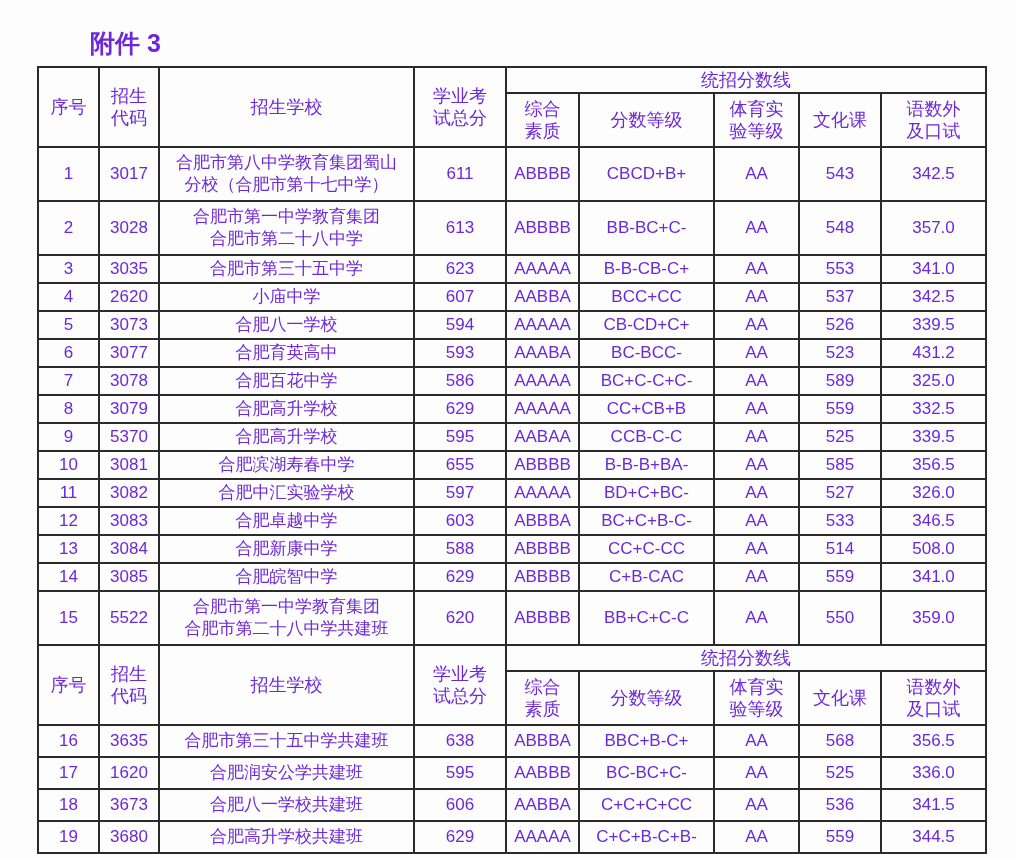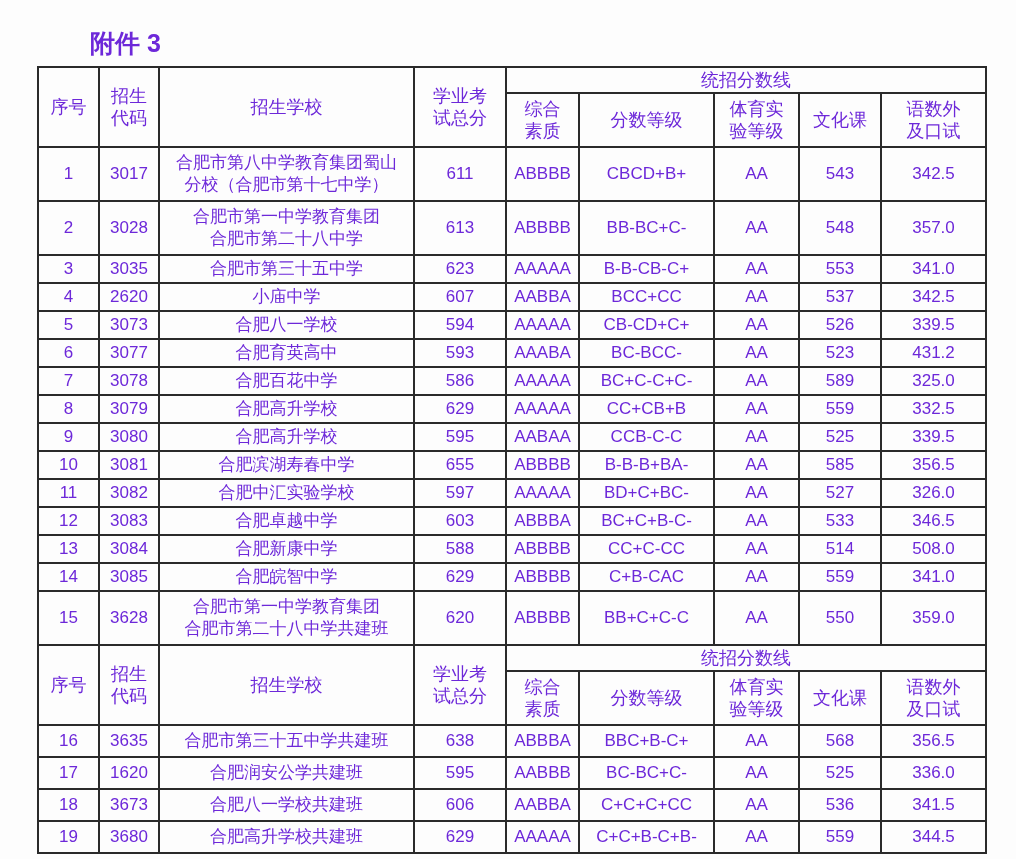--- a/index.html
+++ b/index.html
@@ -189,21 +189,21 @@
       <td>629</td>
       <td>AAAAA</td>
       <td>CC+CB+B</td>
       <td>AA</td>
       <td>559</td>
       <td>332.5</td>
     </tr>
 
     <tr class="data-row">
       <td>9</td>
-      <td>3080</td>
+      <td>5370</td>
       <td>合肥高升学校</td>
       <td>595</td>
       <td>AABAA</td>
       <td>CCB-C-C</td>
       <td>AA</td>
       <td>525</td>
       <td>339.5</td>
     </tr>
 
     <tr class="data-row">
@@ -261,21 +261,21 @@
       <td>629</td>
       <td>ABBBB</td>
       <td>C+B-CAC</td>
       <td>AA</td>
       <td>559</td>
       <td>341.0</td>
     </tr>
 
     <tr class="data-row tall">
       <td>15</td>
-      <td>3628</td>
+      <td>5522</td>
       <td>合肥市第一中学教育集团
 合肥市第二十八中学共建班</td>
       <td>620</td>
       <td>ABBBB</td>
       <td>BB+C+C-C</td>
       <td>AA</td>
       <td>550</td>
       <td>359.0</td>
     </tr>
 

